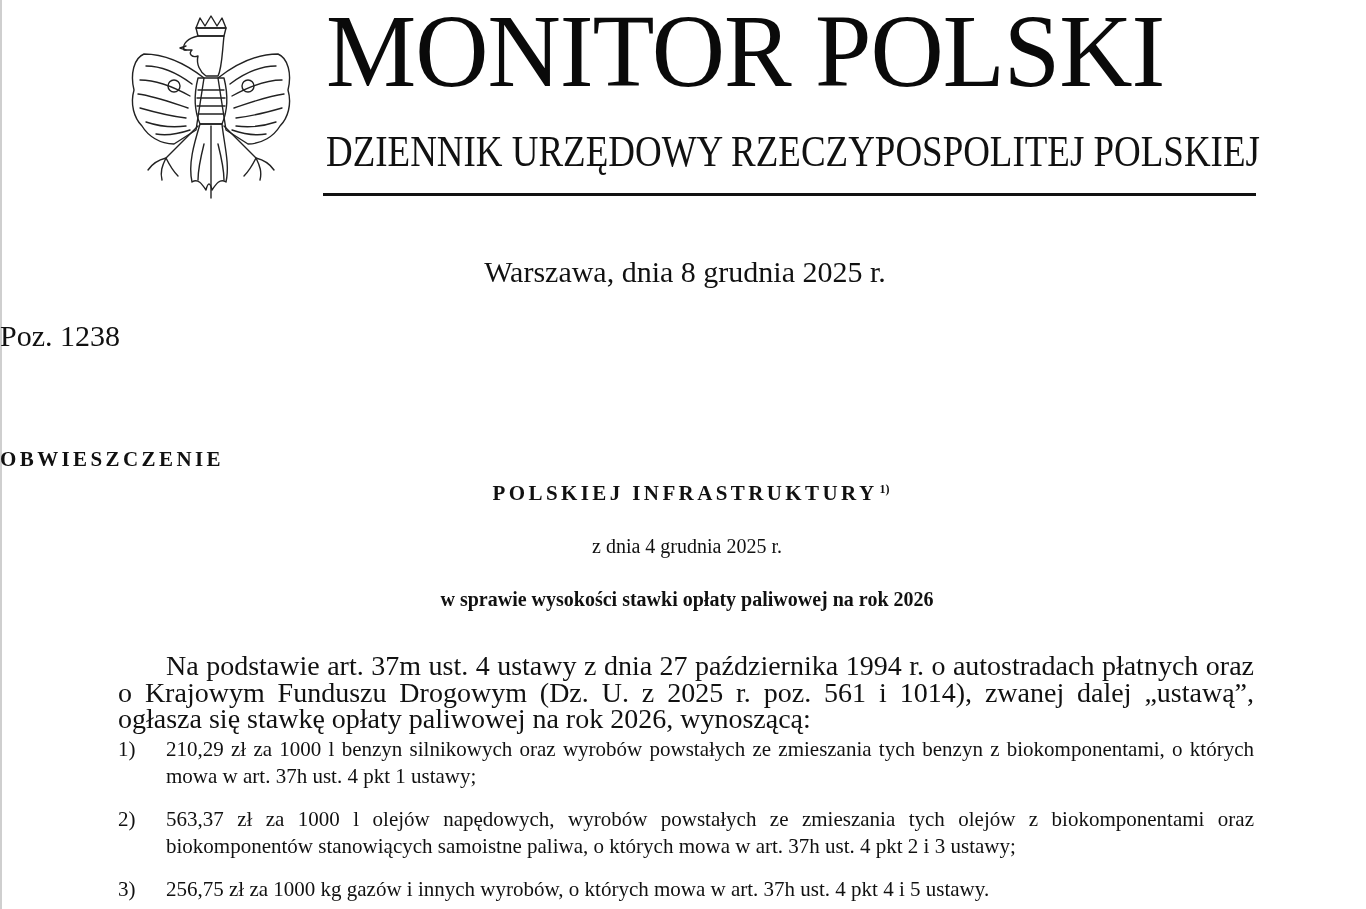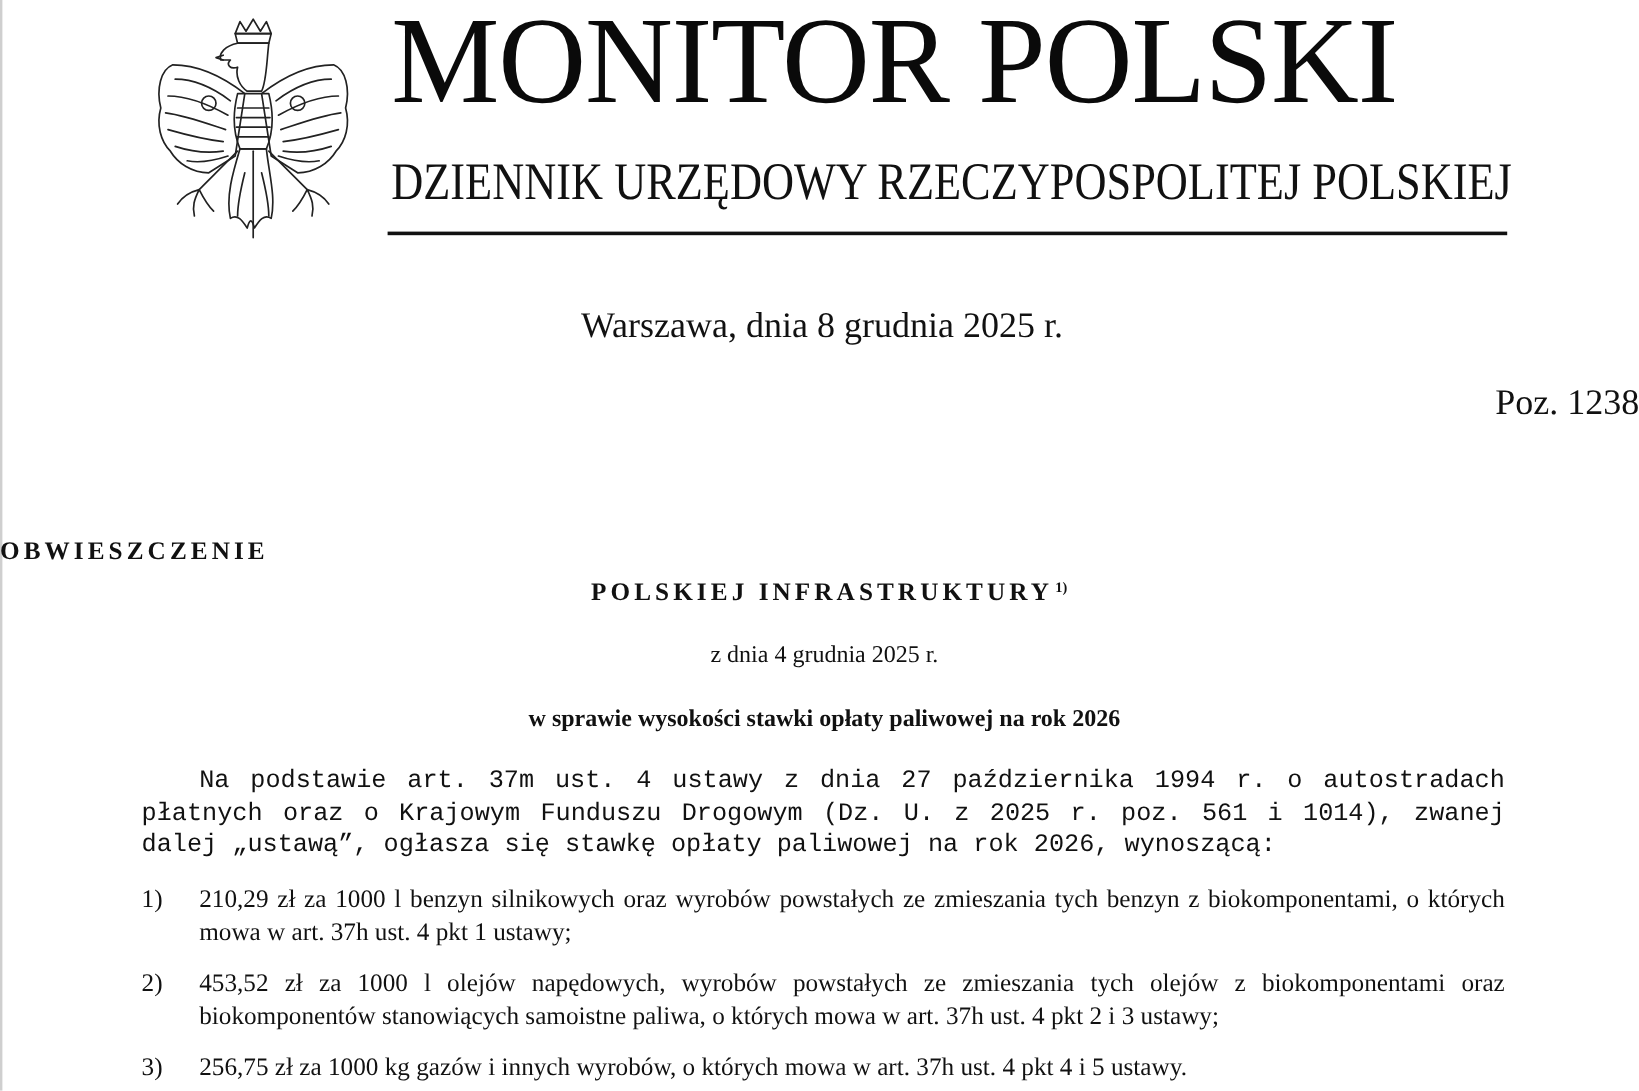--- a/index.html
+++ b/index.html
@@ -69,21 +69,21 @@
       text-align: center;
       font-size: 30px;
       line-height: 36px;
       padding-left: 2px;
     }
     .position {
       position: absolute;
       left: 0;
       width: 1366px;
       top: 318px;
-      text-align: right;
+      text-align: left;
       font-size: 30px;
       line-height: 36px;
     }
     .act-type {
       position: absolute;
       left: 0;
       width: 1366px;
       top: 446px;
       text-align: left;
       font-size: 21px;
@@ -129,28 +129,27 @@
       top: 586px;
       text-align: center;
       font-size: 20px;
       font-weight: bold;
       line-height: 26px;
       padding-left: 4px;
     }
     .body-text {
       position: absolute;
       left: 118px;
-      top: 639px;
+      top: 653px;
       width: 1136px;
-      font-size: 21px;
+      font-size: 28px;
       line-height: 26.5px;
       text-align: justify;
       text-indent: 48px;
       margin: 0;
-      font-family: Liberation Mono, monospace;
     }
     .items {
       position: absolute;
       left: 118px;
       top: 736px;
       width: 1136px;
       margin: 0;
       padding: 0;
       list-style: none;
     }
@@ -234,19 +233,19 @@
 
 <p class="body-text">Na podstawie art. 37m ust. 4 ustawy z dnia 27 października 1994 r. o autostradach płatnych oraz o Krajowym Funduszu Drogowym (Dz. U. z 2025 r. poz. 561 i 1014), zwanej dalej „ustawą”, ogłasza się stawkę opłaty paliwowej na rok 2026, wynoszącą:</p>
 
 <ol class="items">
   <li class="item">
     <span class="item-num">1)</span>
     <span class="item-text">210,29 zł za 1000 l benzyn silnikowych oraz wyrobów powstałych ze zmieszania tych benzyn z biokomponentami, o których mowa w art. 37h ust. 4 pkt 1 ustawy;</span>
   </li>
   <li class="item">
     <span class="item-num">2)</span>
-    <span class="item-text">453,52 zł za 1000 l olejów napędowych, wyrobów powstałych ze zmieszania tych olejów z biokomponentami oraz biokomponentów stanowiących samoistne paliwa, o których mowa w art. 37h ust. 4 pkt 2 i 3 ustawy;</span>
+    <span class="item-text">563,37 zł za 1000 l olejów napędowych, wyrobów powstałych ze zmieszania tych olejów z biokomponentami oraz biokomponentów stanowiących samoistne paliwa, o których mowa w art. 37h ust. 4 pkt 2 i 3 ustawy;</span>
   </li>
   <li class="item">
     <span class="item-num">3)</span>
     <span class="item-text">256,75 zł za 1000 kg gazów i innych wyrobów, o których mowa w art. 37h ust. 4 pkt 4 i 5 ustawy.</span>
   </li>
 </ol>
 
 </body></html>

